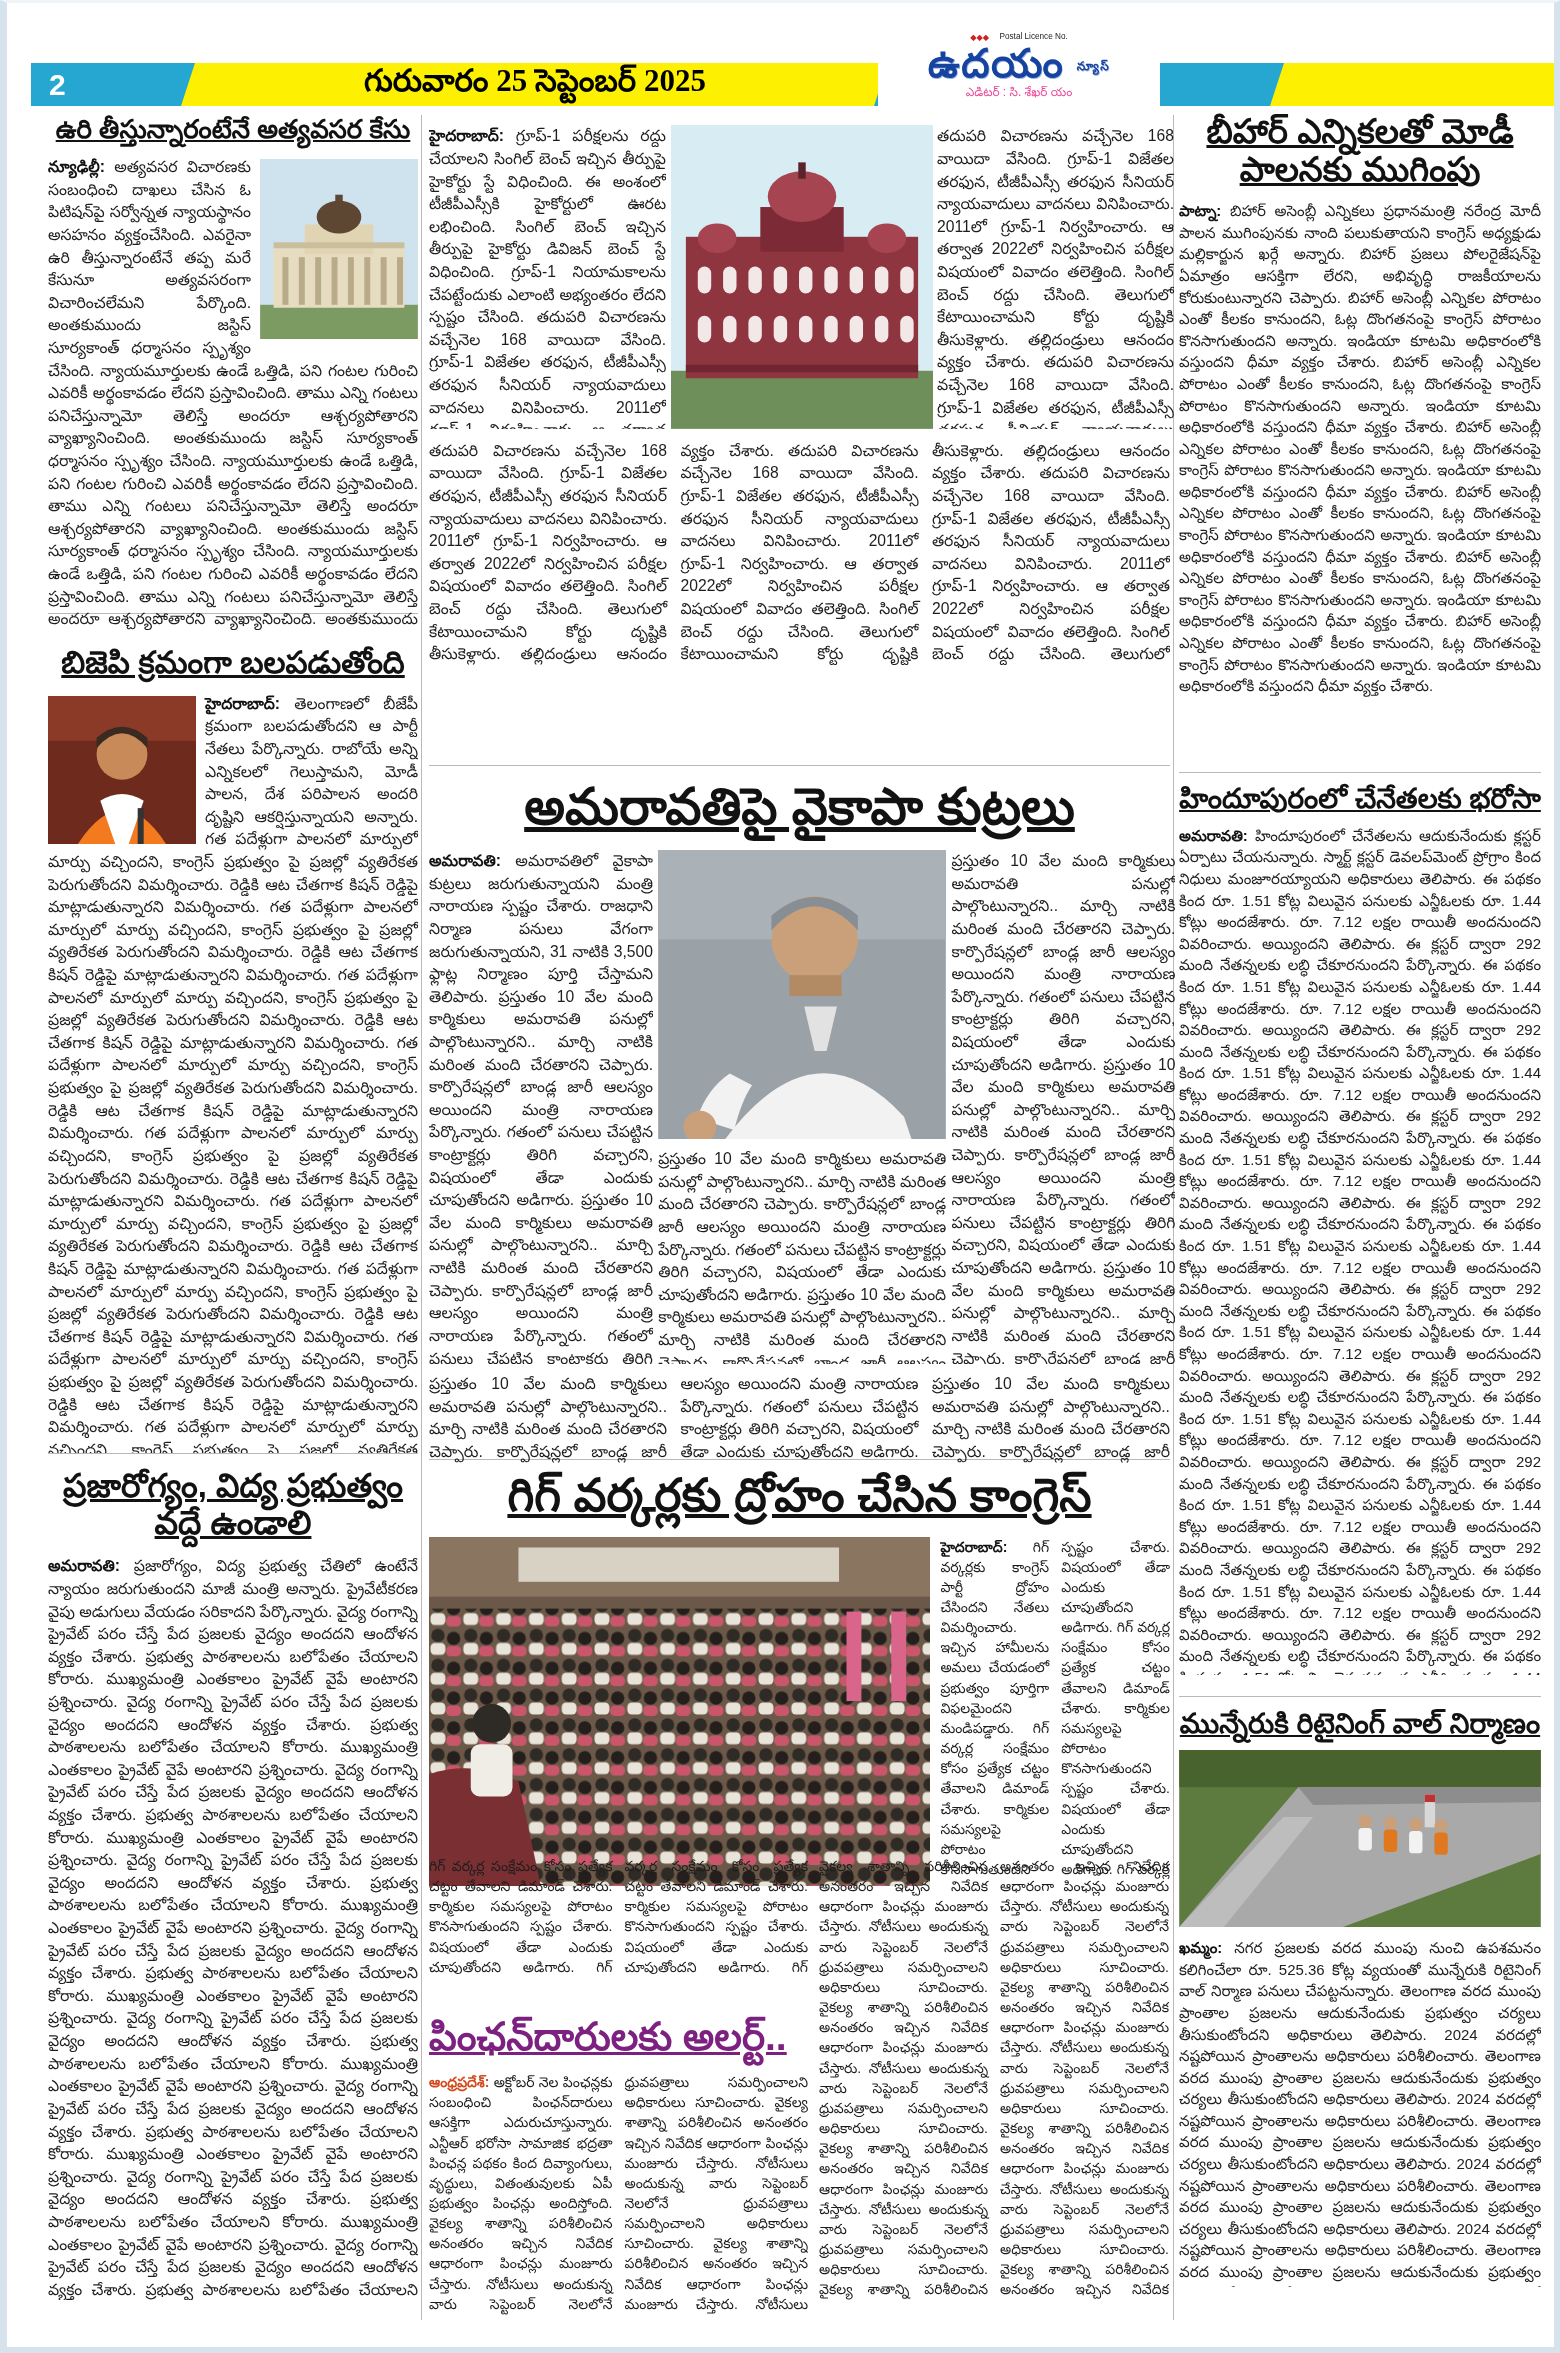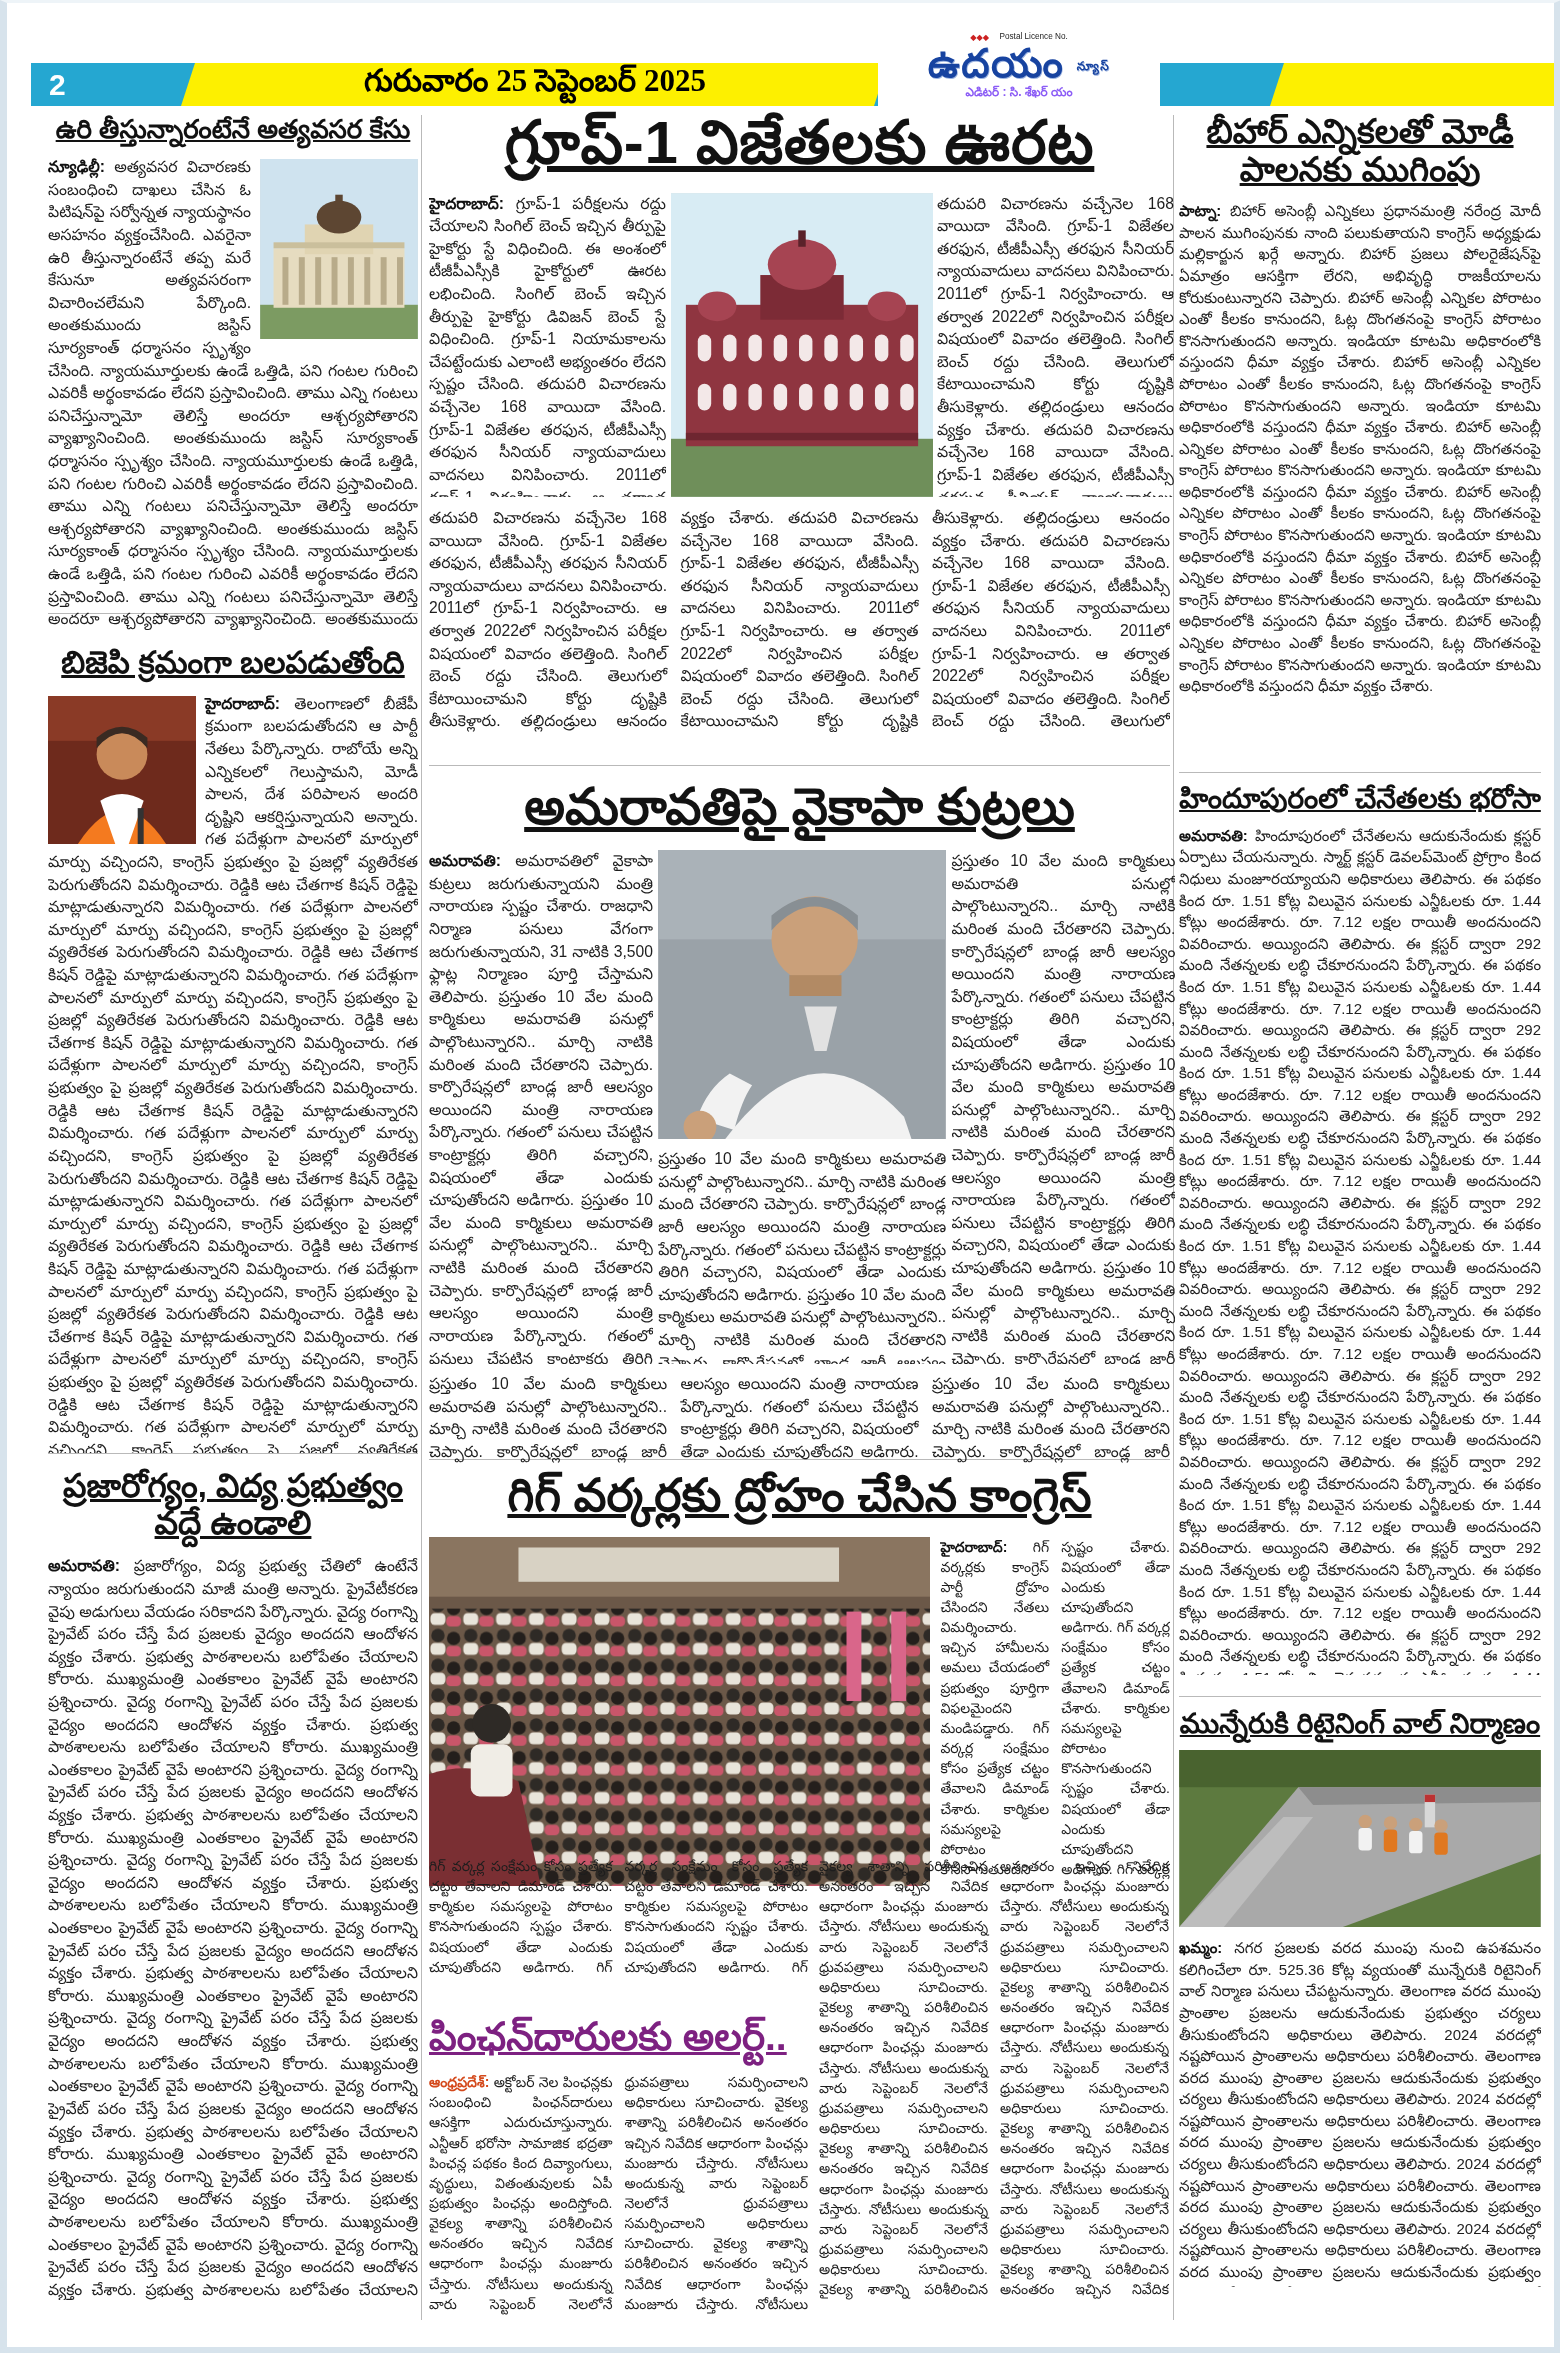--- a/index.html
+++ b/index.html
@@ -21,21 +21,21 @@
                font-family:"Liberation Serif","DejaVu Serif",serif;white-space:nowrap;}
   .rightband{position:absolute;left:1246px;top:0;width:298px;height:43px;background:var(--yellow);
              transform:skewX(-18deg);}
   .masthead{position:absolute;left:871px;top:21px;width:282px;height:86px;background:#fff;
             display:flex;flex-direction:column;align-items:center;justify-content:center;z-index:3;}
   .masthead .micro{font-size:8.2px;color:#222;width:100%;display:flex;justify-content:center;gap:10.4px;}
   .masthead .micro .r{color:#c22;}
   .masthead .logo{font-size:40px;font-weight:800;color:#1743a0;line-height:1.05;letter-spacing:1.5px;
                   text-shadow:0.7px 0.7px 0 #9db4e0;}
   .masthead .logo small{font-size:12px;font-weight:700;vertical-align:middle;color:#1743a0;}
-  .masthead .editor{font-size:12px;color:#8b5cf6;font-weight:700;margin-top:1.5px;}
+  .masthead .editor{font-size:12px;color:#ec4899;font-weight:400;margin-top:1.5px;}
   
   .vrule{position:absolute;width:0.7px;background:var(--rule);}
   .hrule{position:absolute;height:0.7px;background:var(--rule);}
   
   .article{position:absolute;}
   .hl{font-weight:800;color:var(--ink);text-align:center;line-height:1.12;text-decoration:underline;}
   .hl.purple{color:var(--purple);margin-top:20px;}
   .body{font-size:15.7px;line-height:1.44;text-align:justify;color:var(--body);overflow:hidden;}
   .dl{font-weight:800;color:var(--ink);}
   .dl.red{color:var(--red);}
@@ -128,21 +128,20 @@
   <div class="article" style="left:41px;top:1465px;width:370px;">
     <div class="hl" style="font-size:33px;">ప్రజారోగ్యం, విద్య ప్రభుత్వం వద్దే ఉండాలి</div>
     <div class="body" style="margin-top:13.4px;height:745px;">
       <span class="dl">అమరావతి:</span>
       <span>ప్రజారోగ్యం, విద్య ప్రభుత్వ చేతిలో ఉంటేనే న్యాయం జరుగుతుందని మాజీ మంత్రి అన్నారు. ప్రైవేటీకరణ వైపు అడుగులు వేయడం సరికాదని పేర్కొన్నారు.</span>
       <span> వైద్య రంగాన్ని ప్రైవేట్ పరం చేస్తే పేద ప్రజలకు వైద్యం అందదని ఆందోళన వ్యక్తం చేశారు. ప్రభుత్వ పాఠశాలలను బలోపేతం చేయాలని కోరారు. ముఖ్యమంత్రి ఎంతకాలం ప్రైవేట్ వైపే అంటారని ప్రశ్నించారు. వైద్య రంగాన్ని ప్రైవేట్ పరం చేస్తే పేద ప్రజలకు వైద్యం అందదని ఆందోళన వ్యక్తం చేశారు. ప్రభుత్వ పాఠశాలలను బలోపేతం చేయాలని కోరారు. ముఖ్యమంత్రి ఎంతకాలం ప్రైవేట్ వైపే అంటారని ప్రశ్నించారు. వైద్య రంగాన్ని ప్రైవేట్ పరం చేస్తే పేద ప్రజలకు వైద్యం అందదని ఆందోళన వ్యక్తం చేశారు. ప్రభుత్వ పాఠశాలలను బలోపేతం చేయాలని కోరారు. ముఖ్యమంత్రి ఎంతకాలం ప్రైవేట్ వైపే అంటారని ప్రశ్నించారు. వైద్య రంగాన్ని ప్రైవేట్ పరం చేస్తే పేద ప్రజలకు వైద్యం అందదని ఆందోళన వ్యక్తం చేశారు. ప్రభుత్వ పాఠశాలలను బలోపేతం చేయాలని కోరారు. ముఖ్యమంత్రి ఎంతకాలం ప్రైవేట్ వైపే అంటారని ప్రశ్నించారు. వైద్య రంగాన్ని ప్రైవేట్ పరం చేస్తే పేద ప్రజలకు వైద్యం అందదని ఆందోళన వ్యక్తం చేశారు. ప్రభుత్వ పాఠశాలలను బలోపేతం చేయాలని కోరారు. ముఖ్యమంత్రి ఎంతకాలం ప్రైవేట్ వైపే అంటారని ప్రశ్నించారు. వైద్య రంగాన్ని ప్రైవేట్ పరం చేస్తే పేద ప్రజలకు వైద్యం అందదని ఆందోళన వ్యక్తం చేశారు. ప్రభుత్వ పాఠశాలలను బలోపేతం చేయాలని కోరారు. ముఖ్యమంత్రి ఎంతకాలం ప్రైవేట్ వైపే అంటారని ప్రశ్నించారు. వైద్య రంగాన్ని ప్రైవేట్ పరం చేస్తే పేద ప్రజలకు వైద్యం అందదని ఆందోళన వ్యక్తం చేశారు. ప్రభుత్వ పాఠశాలలను బలోపేతం చేయాలని కోరారు. ముఖ్యమంత్రి ఎంతకాలం ప్రైవేట్ వైపే అంటారని ప్రశ్నించారు. వైద్య రంగాన్ని ప్రైవేట్ పరం చేస్తే పేద ప్రజలకు వైద్యం అందదని ఆందోళన వ్యక్తం చేశారు. ప్రభుత్వ పాఠశాలలను బలోపేతం చేయాలని కోరారు. ముఖ్యమంత్రి ఎంతకాలం ప్రైవేట్ వైపే అంటారని ప్రశ్నించారు. వైద్య రంగాన్ని ప్రైవేట్ పరం చేస్తే పేద ప్రజలకు వైద్యం అందదని ఆందోళన వ్యక్తం చేశారు. ప్రభుత్వ పాఠశాలలను బలోపేతం చేయాలని కోరారు. ముఖ్యమంత్రి ఎంతకాలం ప్రైవేట్ వైపే అంటారని ప్రశ్నించారు. వైద్య రంగాన్ని ప్రైవేట్ పరం చేస్తే పేద ప్రజలకు వైద్యం అందదని ఆందోళన వ్యక్తం చేశారు. ప్రభుత్వ పాఠశాలలను బలోపేతం చేయాలని కోరారు. ముఖ్యమంత్రి ఎంతకాలం ప్రైవేట్ వైపే అంటారని ప్రశ్నించారు. వైద్య రంగాన్ని ప్రైవేట్ పరం చేస్తే పేద ప్రజలకు వైద్యం అందదని ఆందోళన వ్యక్తం చేశారు. ప్రభుత్వ పాఠశాలలను బలోపేతం చేయాలని కోరారు. ముఖ్యమంత్రి ఎంతకాలం ప్రైవేట్ వైపే అంటారని ప్రశ్నించారు. వైద్య రంగాన్ని ప్రైవేట్ పరం చేస్తే పేద ప్రజలకు వైద్యం అందదని ఆందోళన వ్యక్తం చేశారు. ప్రభుత్వ పాఠశాలలను బలోపేతం చేయాలని కోరారు. ముఖ్యమంత్రి ఎంతకాలం ప్రైవేట్ వైపే అంటారని ప్రశ్నించారు.</span>
     </div>
   </div>
 
   <div class="article" style="left:422px;top:106px;width:741px;">
-    <div class="hl" style="font-size:60px;letter-spacing:0.7px;">గ్రూప్-1 విజేతలకు ఊరట</div>
     <div class="grid3" style="margin-top:16.4px;">
       <div class="body" style="height:304px;">
         <span class="dl">హైదరాబాద్:</span>
         <span>గ్రూప్-1 పరీక్షలను రద్దు చేయాలని సింగిల్ బెంచ్ ఇచ్చిన తీర్పుపై హైకోర్టు స్టే విధించింది. ఈ అంశంలో టీజీపీఎస్సీకి హైకోర్టులో ఊరట లభించింది. సింగిల్ బెంచ్ ఇచ్చిన తీర్పుపై హైకోర్టు డివిజన్ బెంచ్ స్టే విధించింది. గ్రూప్-1 నియామకాలను చేపట్టేందుకు ఎలాంటి అభ్యంతరం లేదని స్పష్టం చేసింది.</span>
         <span> తదుపరి విచారణను వచ్చేనెల 168 వాయిదా వేసింది. గ్రూప్-1 విజేతల తరఫున, టీజీపీఎస్సీ తరఫున సీనియర్ న్యాయవాదులు వాదనలు వినిపించారు. 2011లో గ్రూప్-1 నిర్వహించారు. ఆ తర్వాత 2022లో నిర్వహించిన పరీక్షల విషయంలో వివాదం తలెత్తింది. సింగిల్ బెంచ్ రద్దు చేసింది. తెలుగులో కేటాయించామని కోర్టు దృష్టికి తీసుకెళ్లారు. తల్లిదండ్రులు ఆనందం వ్యక్తం చేశారు. తదుపరి విచారణను వచ్చేనెల 168 వాయిదా వేసింది. గ్రూప్-1 విజేతల తరఫున, టీజీపీఎస్సీ తరఫున సీనియర్ న్యాయవాదులు వాదనలు వినిపించారు. 2011లో గ్రూప్-1 నిర్వహించారు. ఆ తర్వాత 2022లో నిర్వహించిన పరీక్షల విషయంలో వివాదం తలెత్తింది. సింగిల్ బెంచ్ రద్దు చేసింది. తెలుగులో కేటాయించామని కోర్టు దృష్టికి తీసుకెళ్లారు. తల్లిదండ్రులు ఆనందం వ్యక్తం చేశారు.</span>
       </div>
       <div class="photo" style="width:262px;height:304px;">
         <svg width="262" height="304" viewBox="0 0 352 408">
           <rect width="352" height="408" fill="#d8ecf4"></rect>
           <rect x="0" y="330" width="352" height="78" fill="#6f8f5a"></rect>

